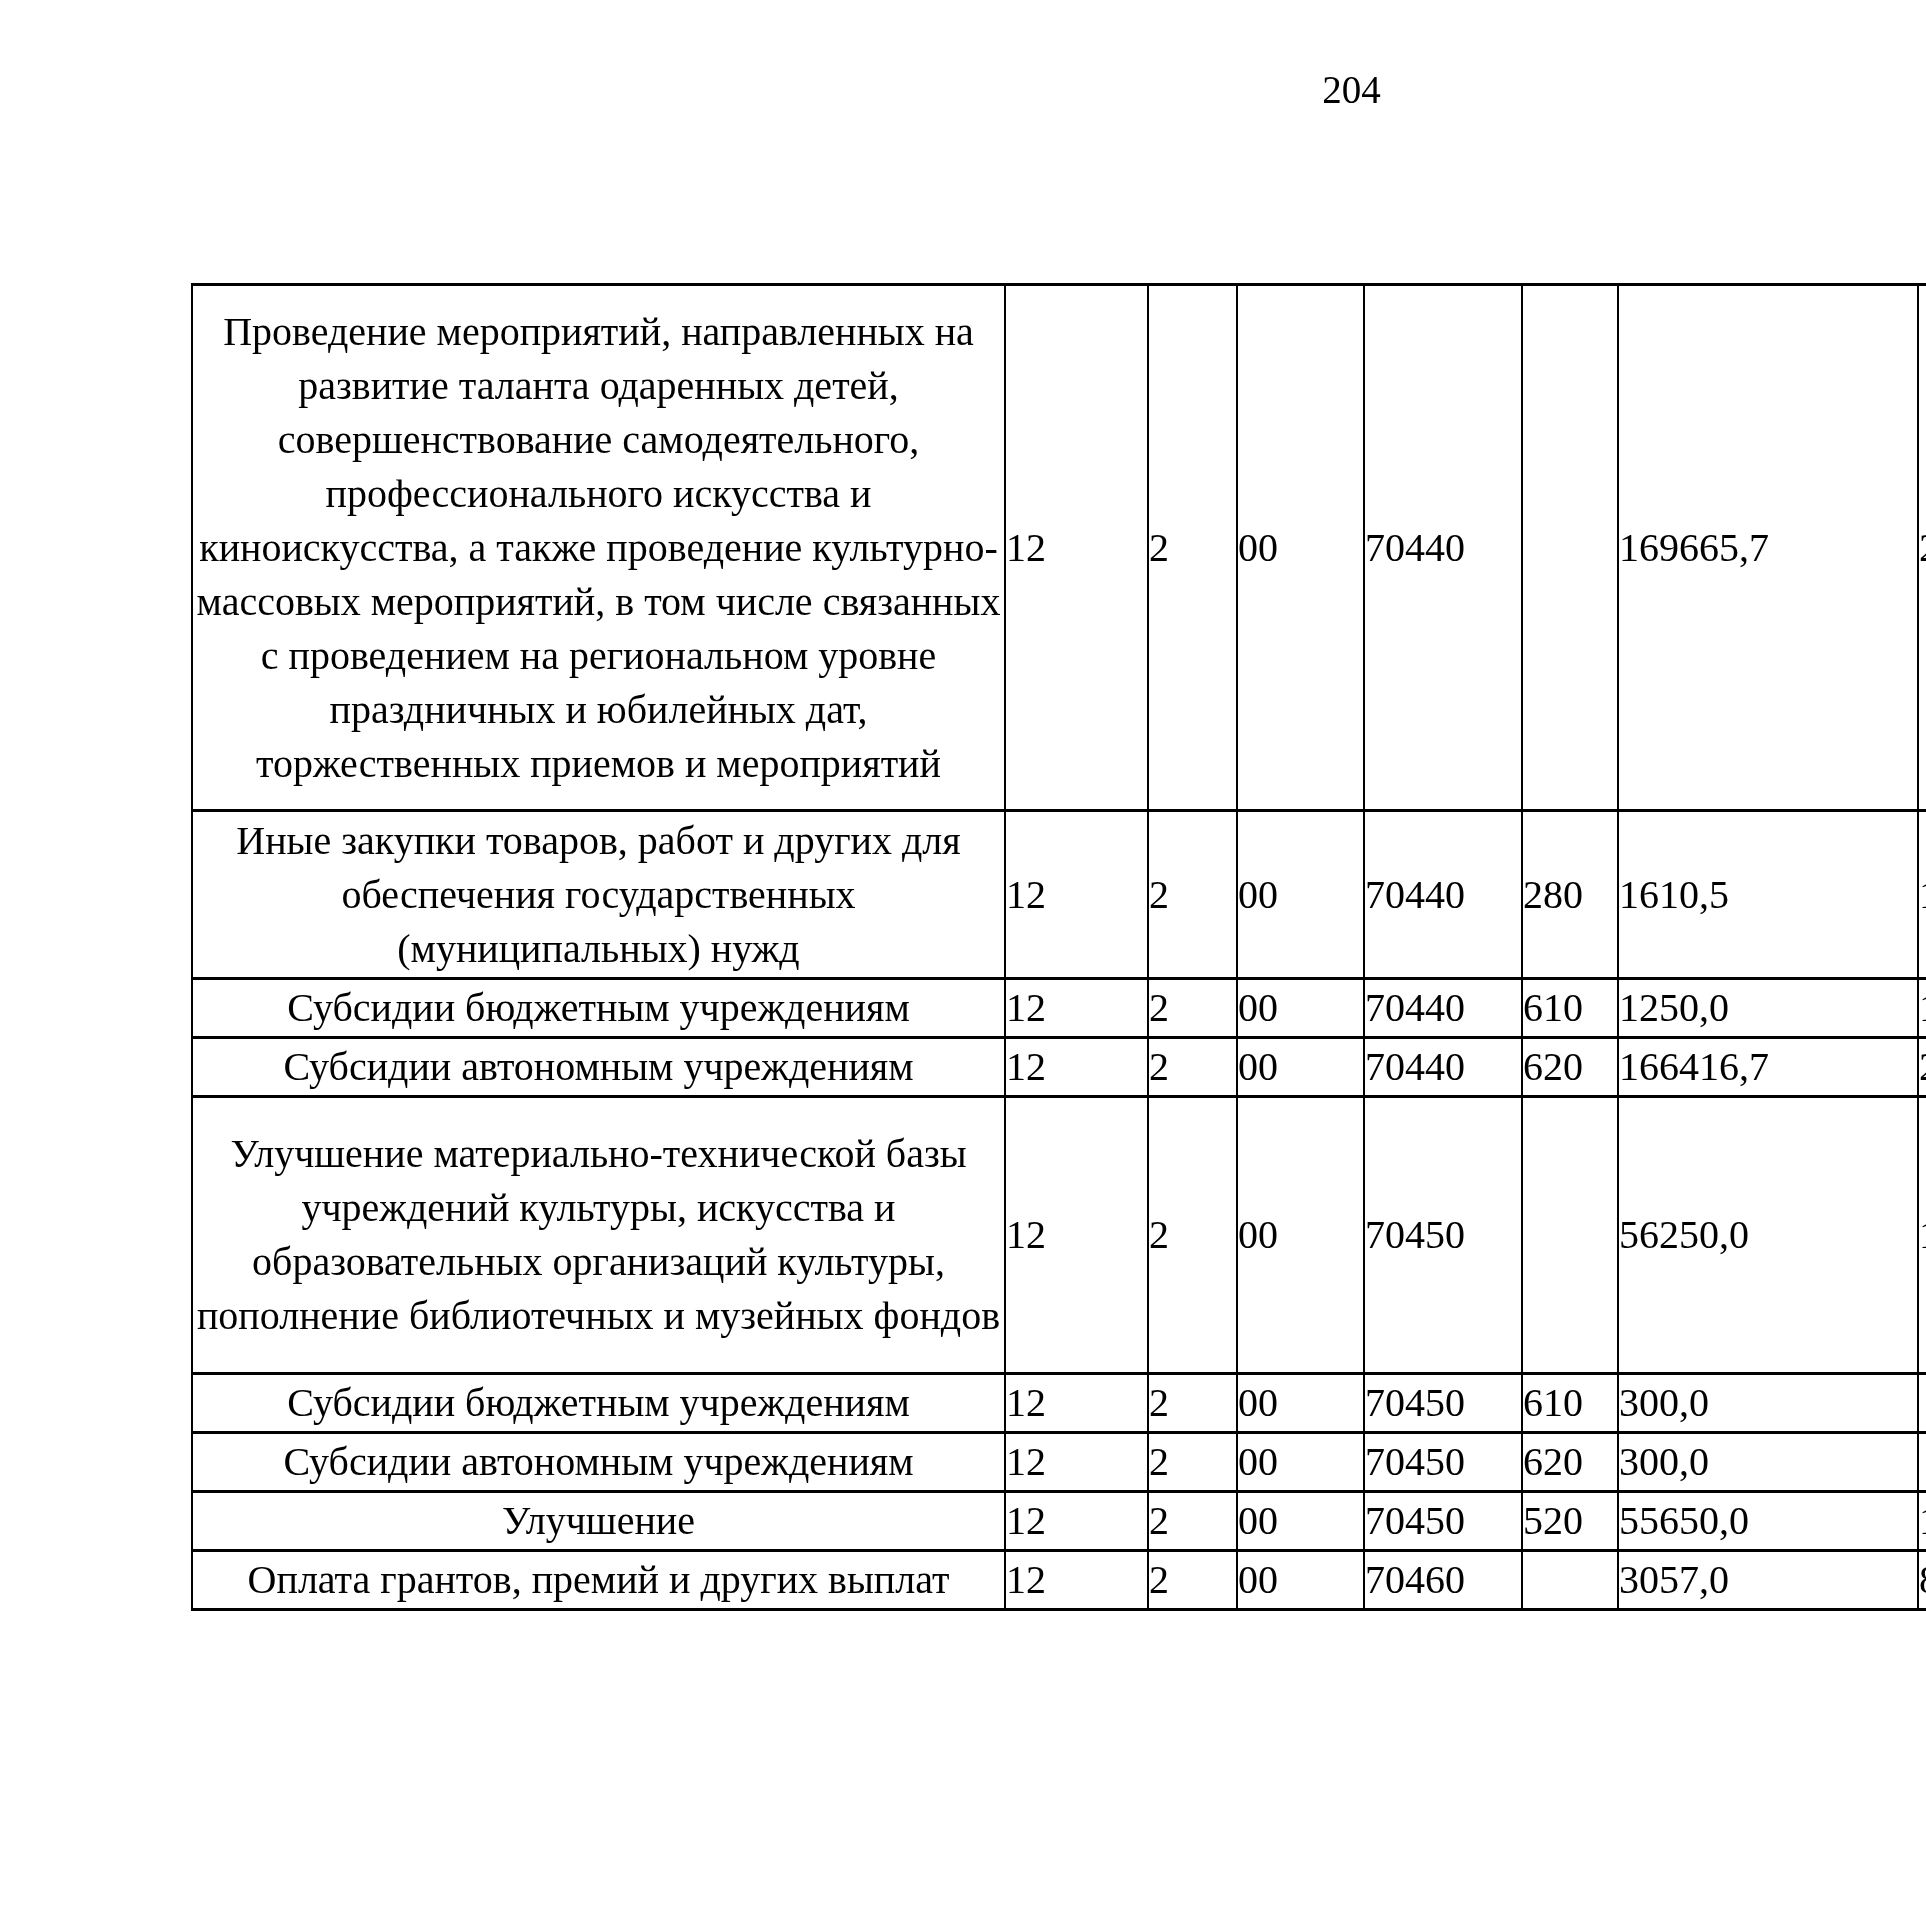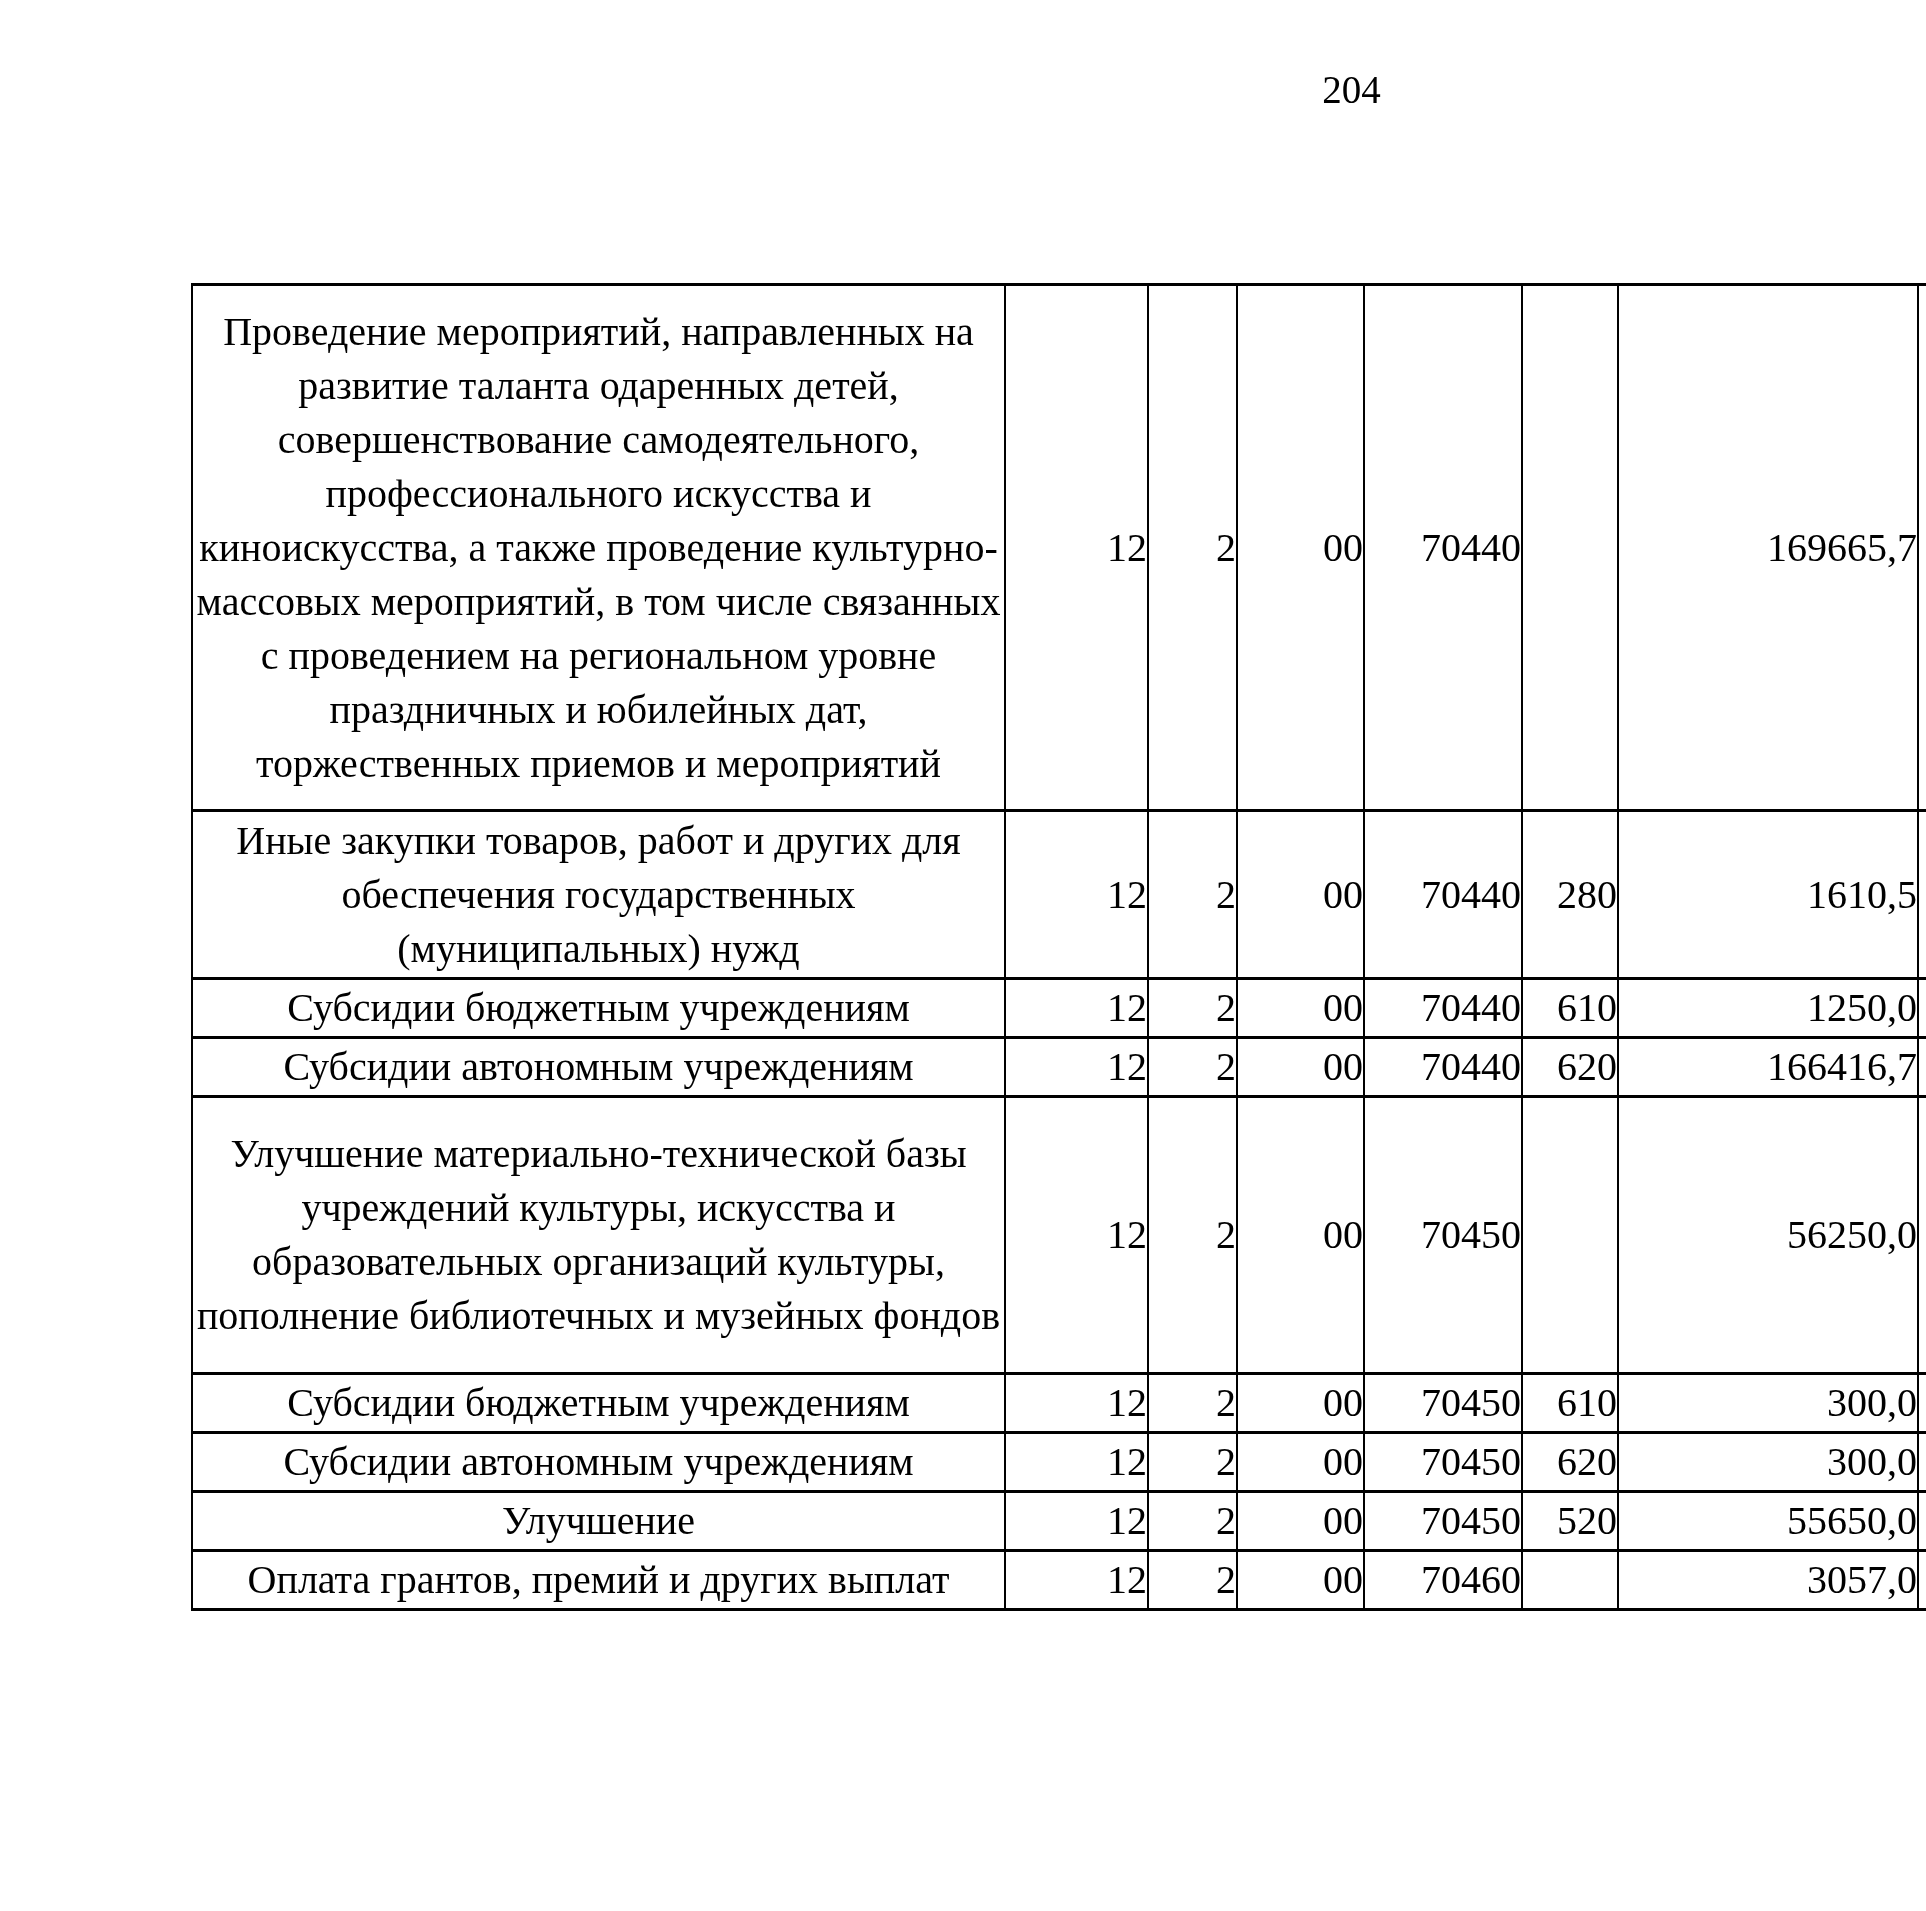--- a/index.html
+++ b/index.html
@@ -33,22 +33,22 @@
     border-top:3.9px solid #000;
     border-bottom:3.9px solid #000;
     font-size:40px;
     line-height:54px;
     vertical-align:middle;
     padding:0;
     overflow:hidden;
     word-wrap:break-word;
   }
   td.lbl{text-align:center;padding-left:5.4px;padding-right:4.6px;}
-  td.code{text-align:right;}
-  td.val{text-align:right;padding-right:7.7px;}
+  td.code{text-align:left;}
+  td.val{text-align:left;padding-right:7.7px;}
   tr.r-10{height:526px;}
   tr.r-3{height:168px;}
   tr.r-1{height:59px;}
   tr.r-5{height:277px;}
 </style>
 </head>
 <body>
 
 <div class="page">
 

